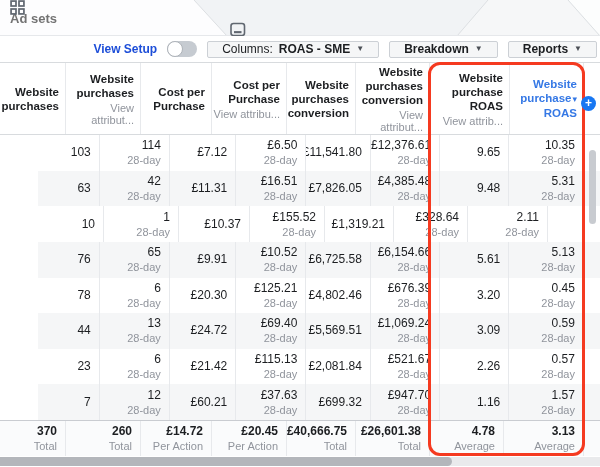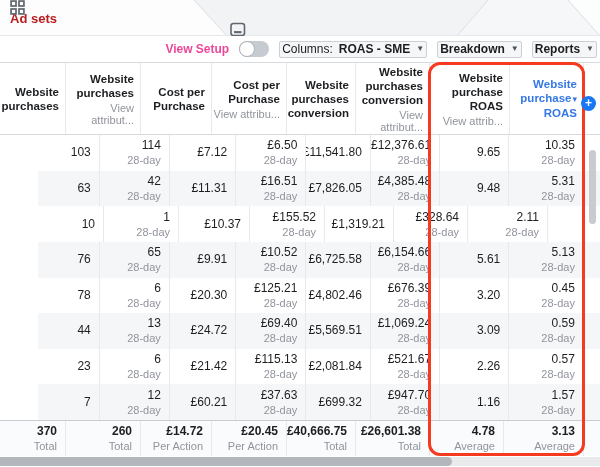--- a/index.html
+++ b/index.html
@@ -3,33 +3,33 @@
 <meta charset="utf-8">
 <style>
   html,body{margin:0;padding:0;background:#fff;}
   .screen{position:relative;width:600px;height:467px;background:#fff;overflow:hidden;
           font-family:"Liberation Sans","DejaVu Sans",sans-serif;color:#1c1e21;}
 
   
   .tabbar{position:absolute;left:0;top:0;width:600px;height:36px;}
   .tabbar svg{position:absolute;left:0;top:0;}
   .tabitem{position:absolute;top:0;height:36px;display:flex;align-items:center;gap:8px;
-           font-size:13px;font-weight:700;color:#b91c1c;cursor:default;}
+           font-size:13px;font-weight:700;color:#737373;cursor:default;}
   .tab-adsets{left:10px;}
   .tab-ads{left:230px;margin-top:22px;}
 
   
   .toolbar{position:absolute;left:0;top:36px;width:600px;height:26px;background:#fff;
            display:flex;align-items:center;justify-content:flex-end;gap:10px;
            box-sizing:border-box;padding-right:3px;}
-  .viewsetup{font-size:12px;font-weight:700;color:#ec4899;}
+  .viewsetup{font-size:12px;font-weight:700;color:#1d4ed8;}
   .toggle{position:relative;width:30px;height:16px;border-radius:9px;background:#c6cbd1;flex:none;}
   .toggle .knob{position:absolute;left:0;top:0;width:14px;height:14px;border-radius:50%;
                 background:#fff;border:1px solid #aeb3b9;}
-  .btn{height:17px;display:flex;align-items:center;gap:6px;padding:0 2px;background:#f5f6f7;
+  .btn{height:17px;display:flex;align-items:center;gap:6px;padding:0 14px;background:#f5f6f7;
        border:1px solid #ccd0d5;border-radius:2px;font-size:12px;color:#1c1e21;white-space:nowrap;box-sizing:border-box;}
   .btn b{font-weight:700;}
   .caret{font-size:8px;color:#4b4f56;line-height:1;}
 
   
   .table{position:absolute;left:0;top:62px;width:600px;height:394px;border-top:1px solid #d8dbde;
          box-sizing:border-box;background:#fff;}
   .thead{display:flex;height:72px;border-bottom:1px solid #d8dbde;box-sizing:border-box;}
   .tbody{display:flex;flex-direction:column;height:285px;margin-left:38px;}
   .tfoot{display:flex;height:36px;border-top:1px solid #c9ccd1;background:#fafbfc;box-sizing:border-box;}

